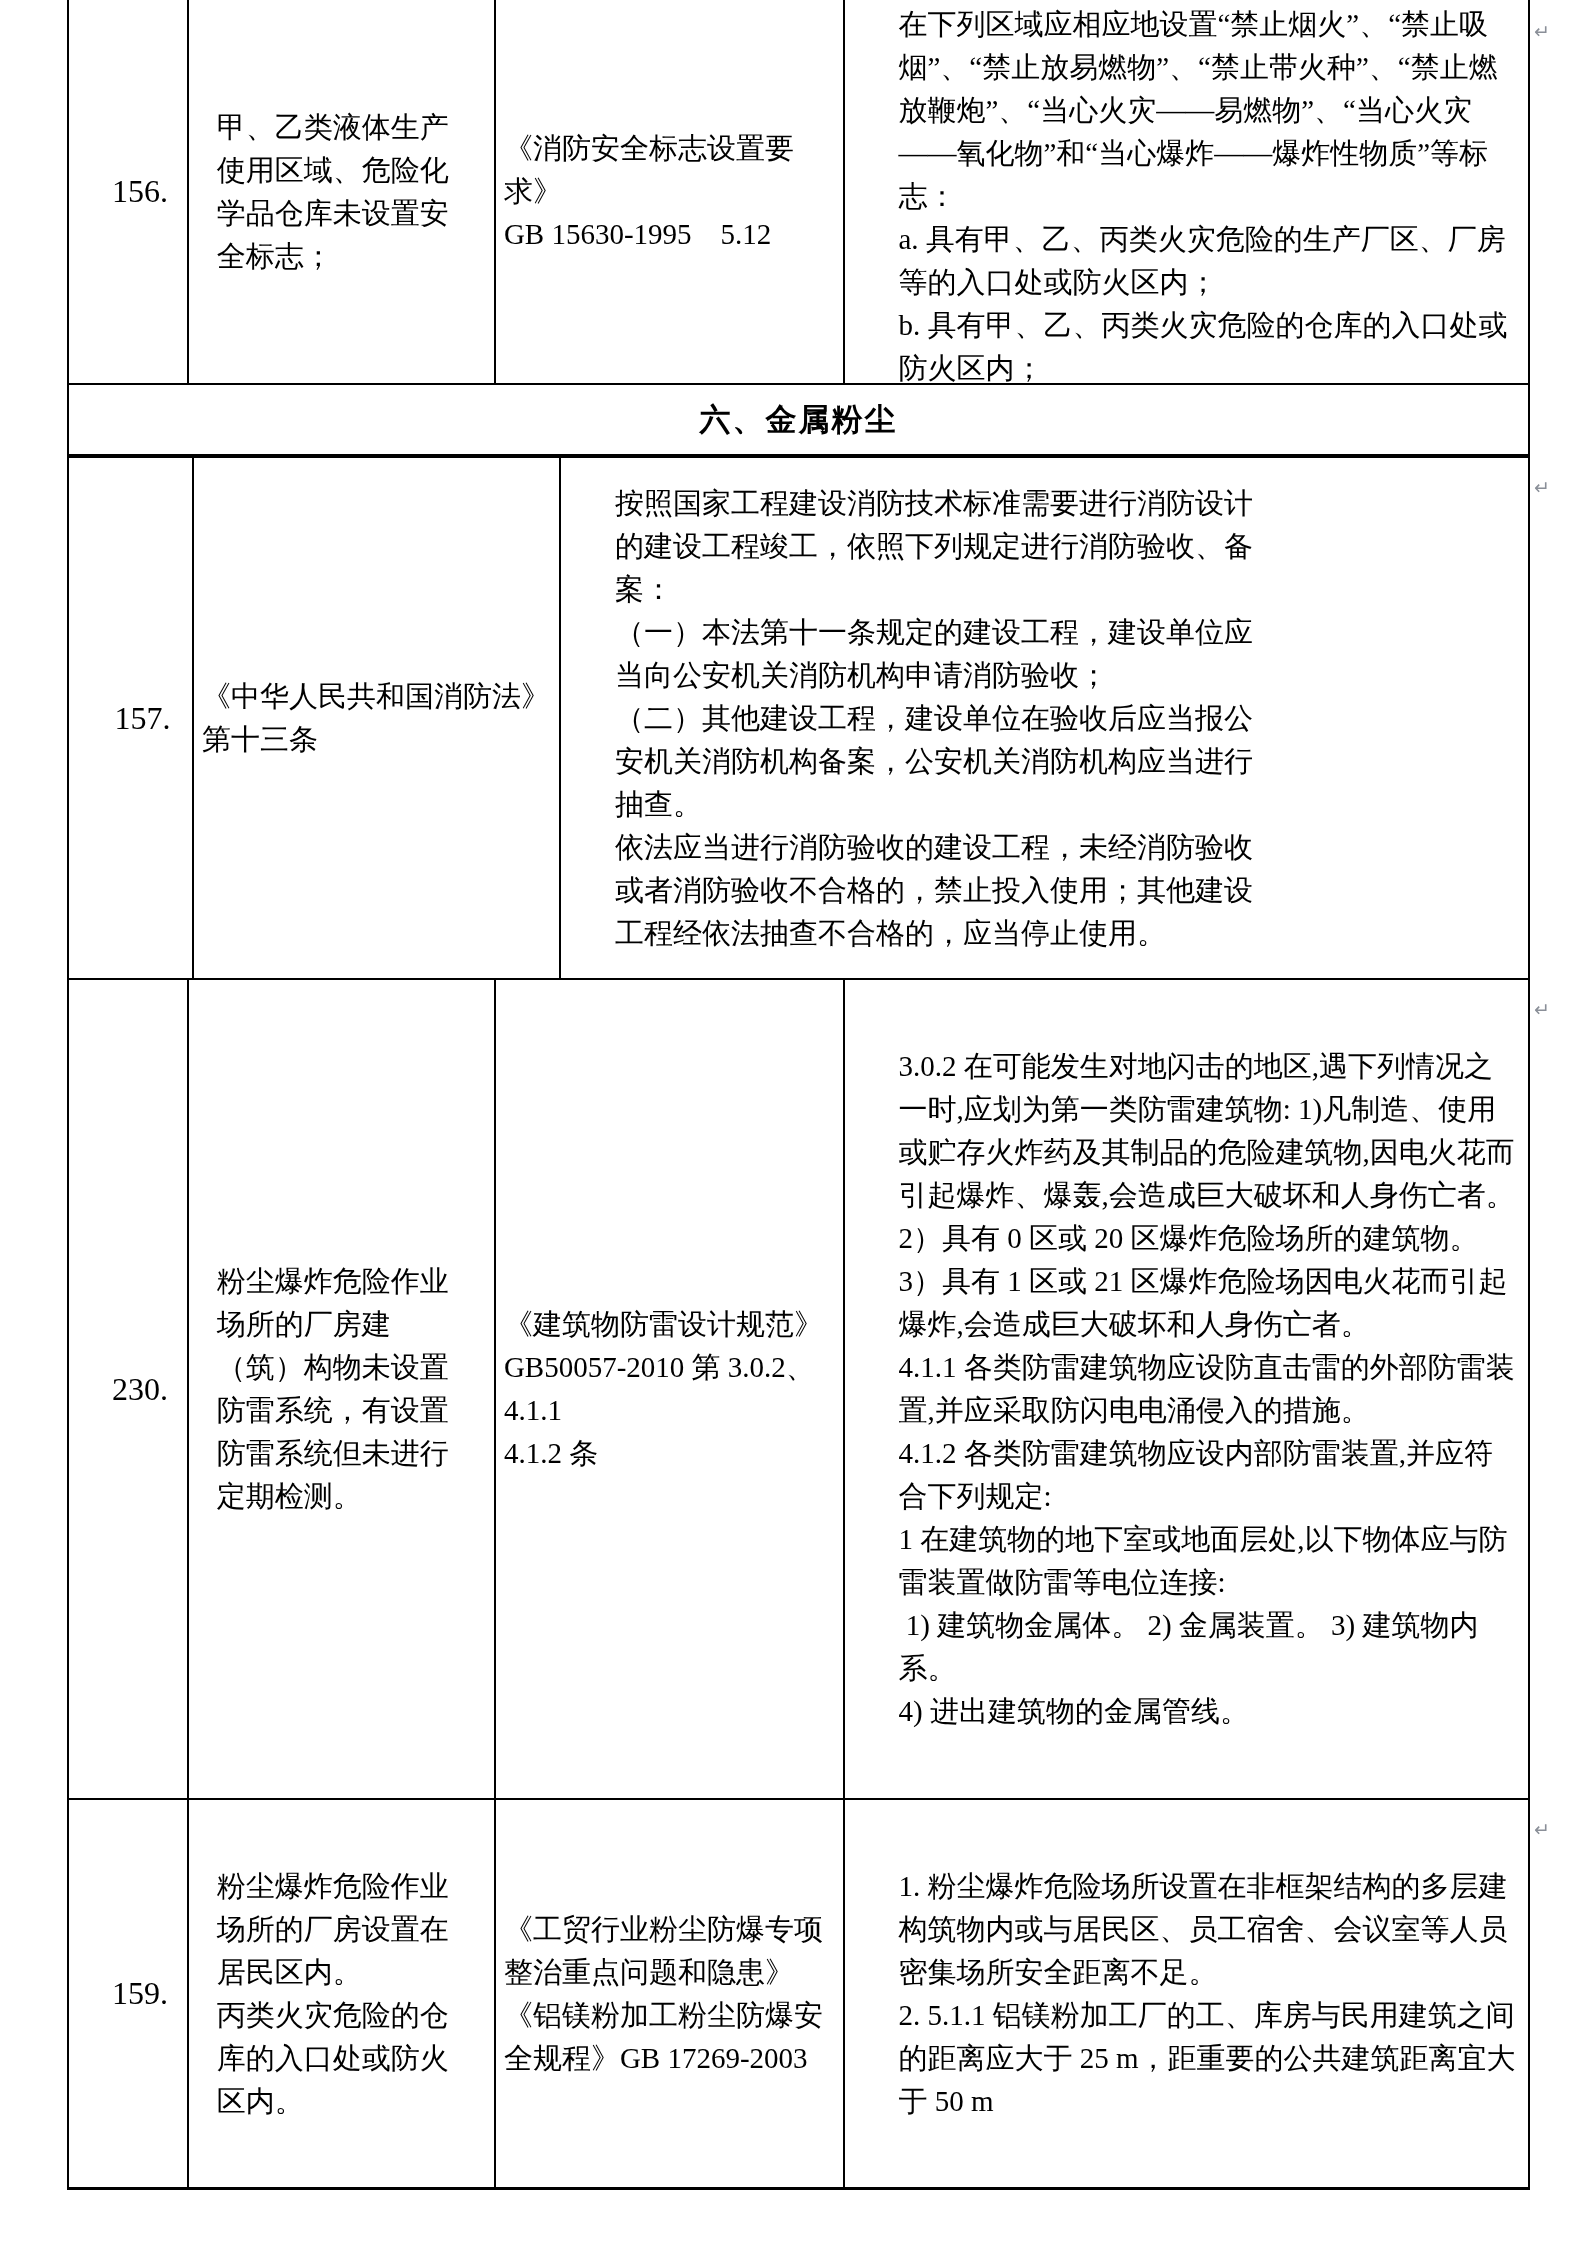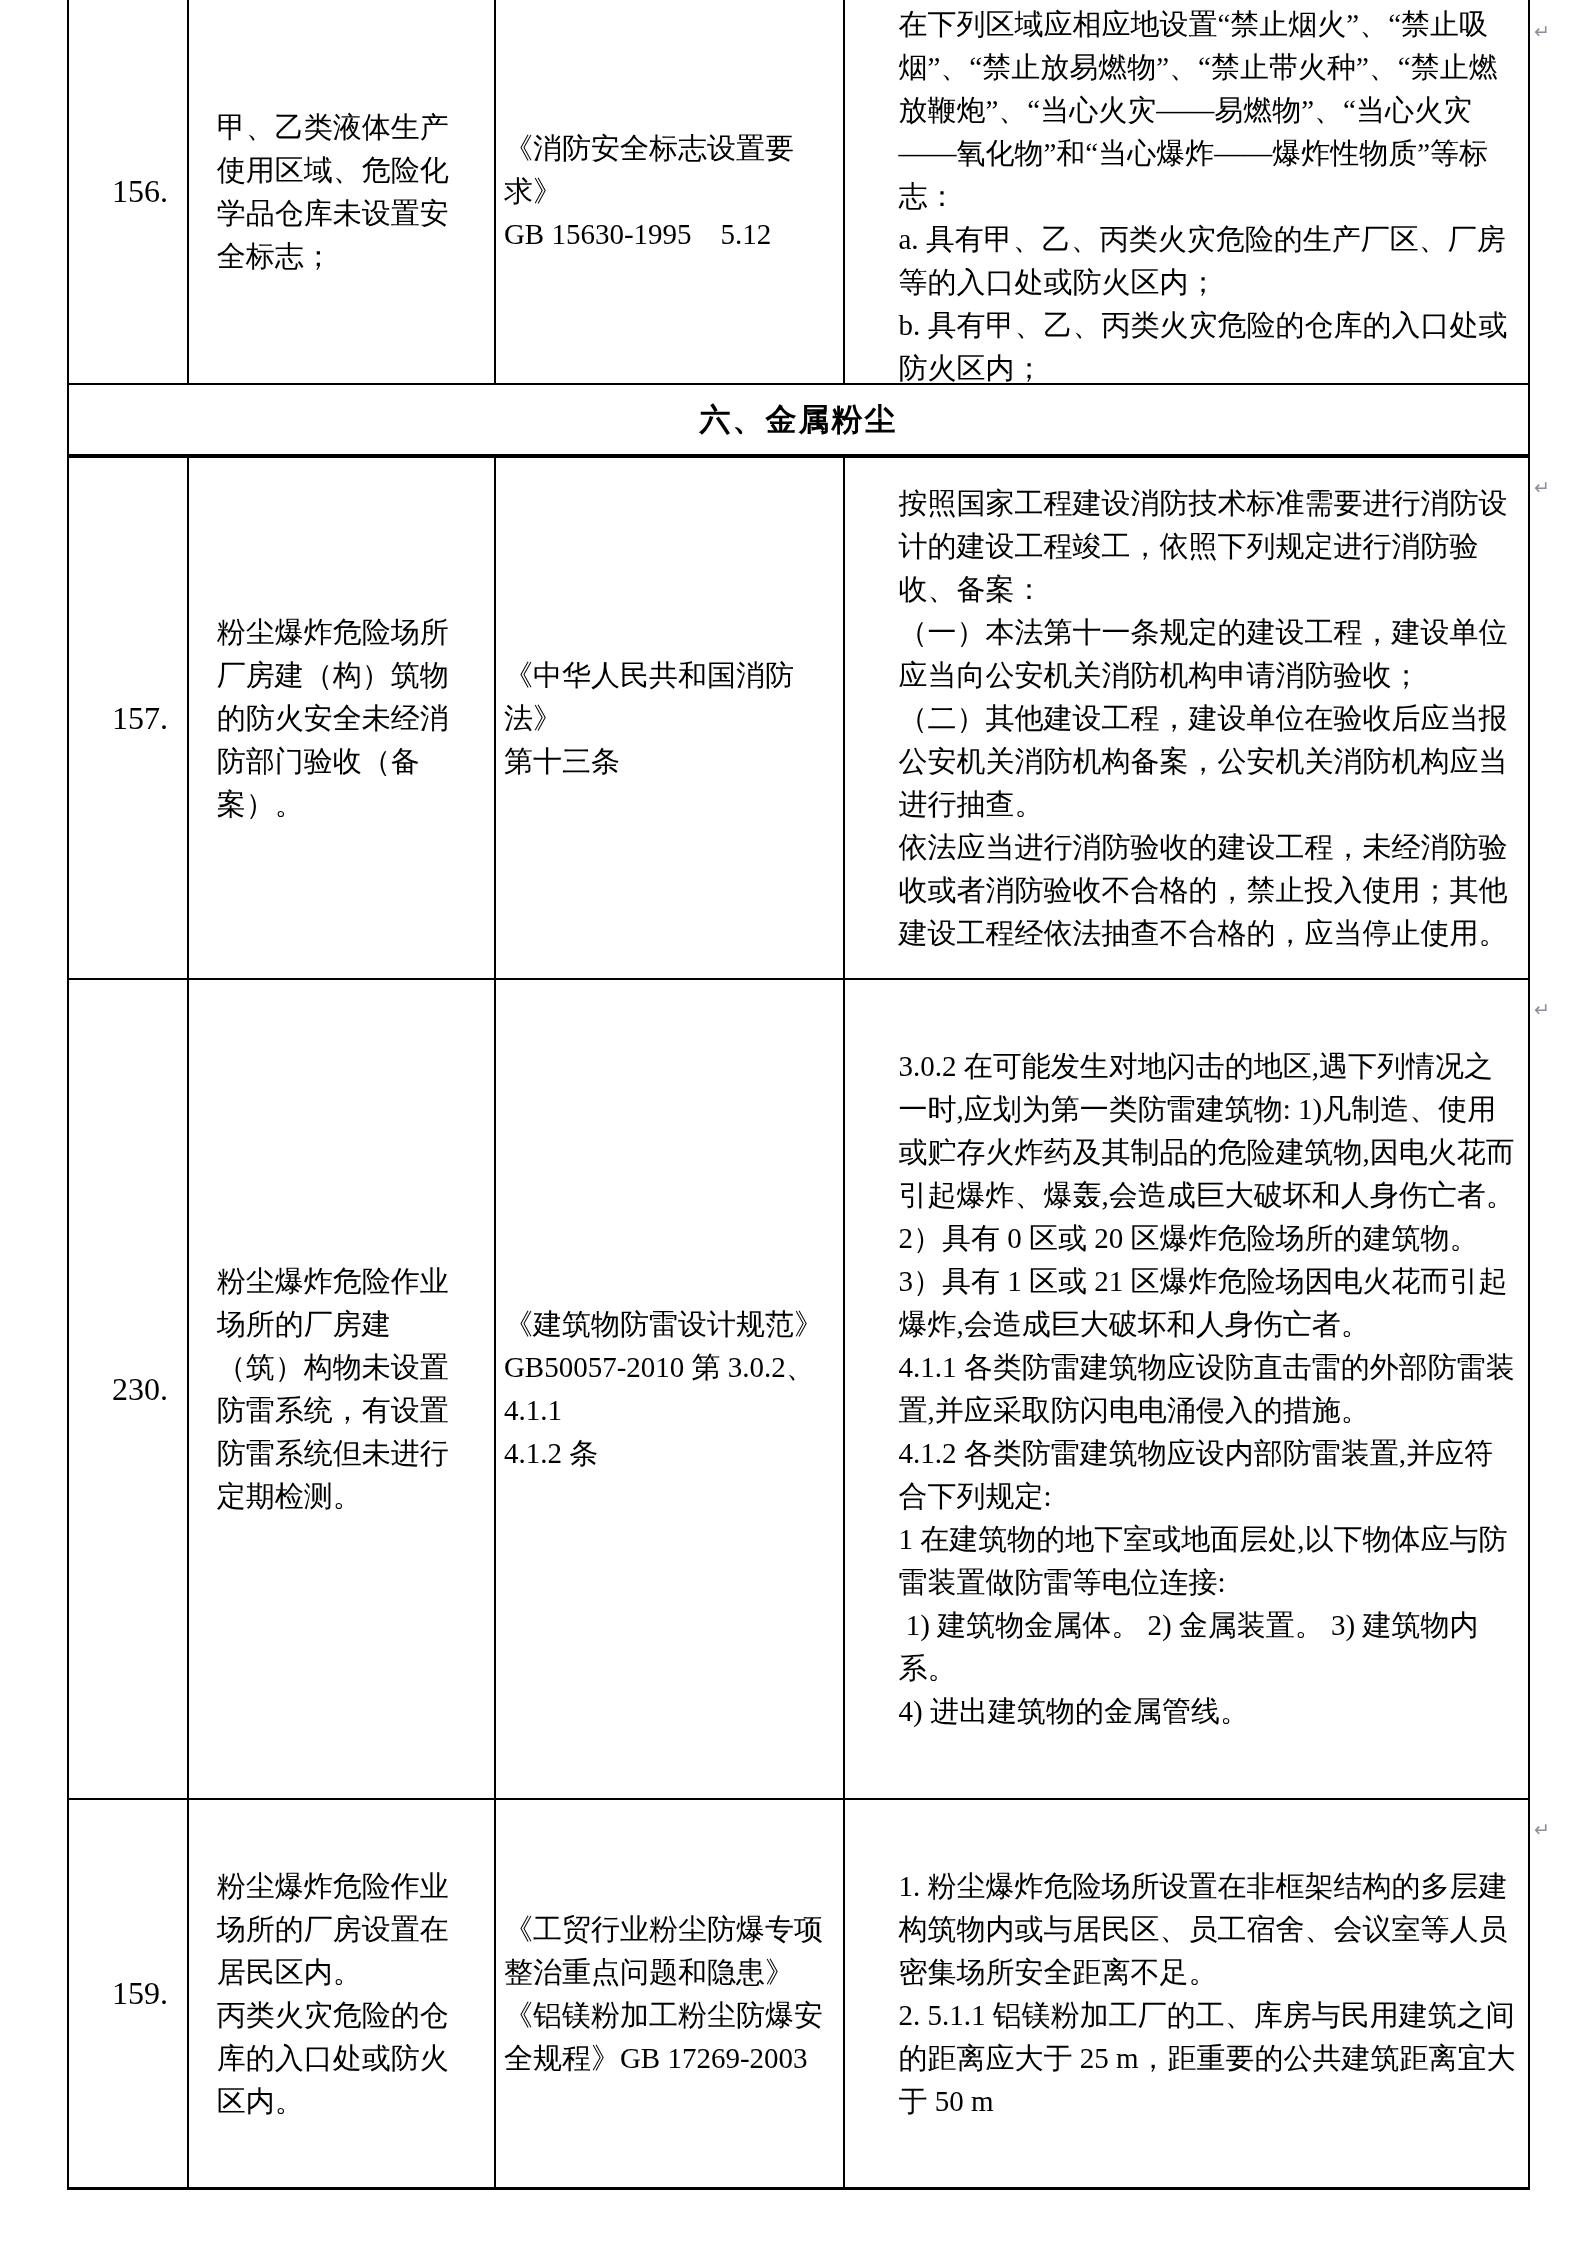--- a/index.html
+++ b/index.html
@@ -105,23 +105,20 @@
     </div>
 
     <div class="t-row row-header">
       <span>六、金属粉尘</span>
     </div>
 
     <div class="t-row row-157">
       <div class="t-cell cell-num">
         <span>157.</span>
       </div>
-      <div class="t-cell cell-problem">
-        <span class="pre">粉尘爆炸危险场所厂房建（构）筑物的防火安全未经消防部门验收（备案）。</span>
-      </div>
       <div class="t-cell cell-basis">
         <span class="pre">《中华人民共和国消防法》
 第十三条</span>
       </div>
       <div class="t-cell cell-detail">
         <span class="pre">按照国家工程建设消防技术标准需要进行消防设计的建设工程竣工，依照下列规定进行消防验收、备案：
 （一）本法第十一条规定的建设工程，建设单位应当向公安机关消防机构申请消防验收；
 （二）其他建设工程，建设单位在验收后应当报公安机关消防机构备案，公安机关消防机构应当进行抽查。
 依法应当进行消防验收的建设工程，未经消防验收或者消防验收不合格的，禁止投入使用；其他建设工程经依法抽查不合格的，应当停止使用。</span>
       </div>

